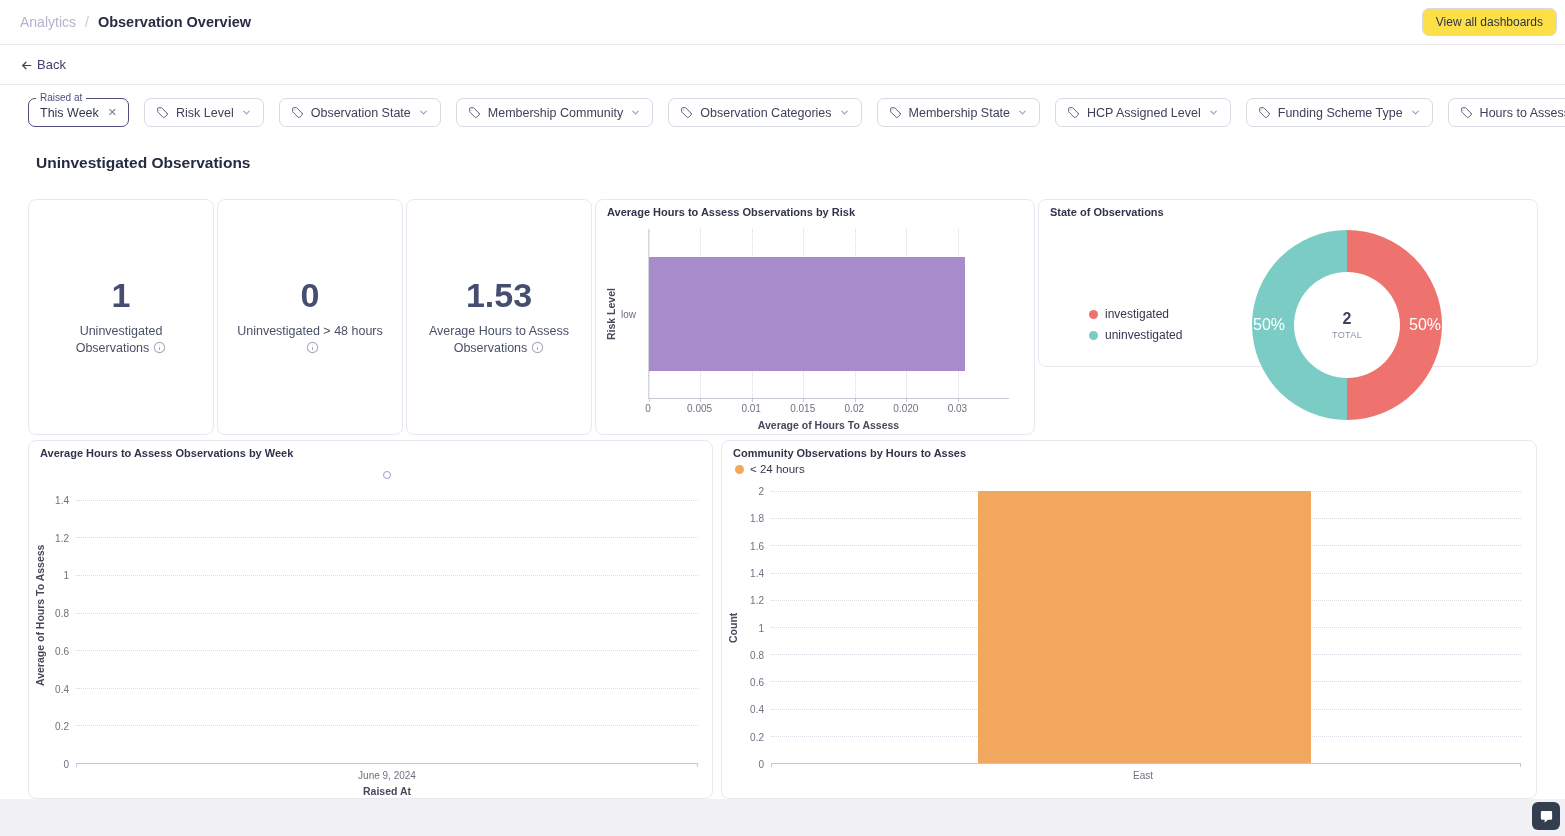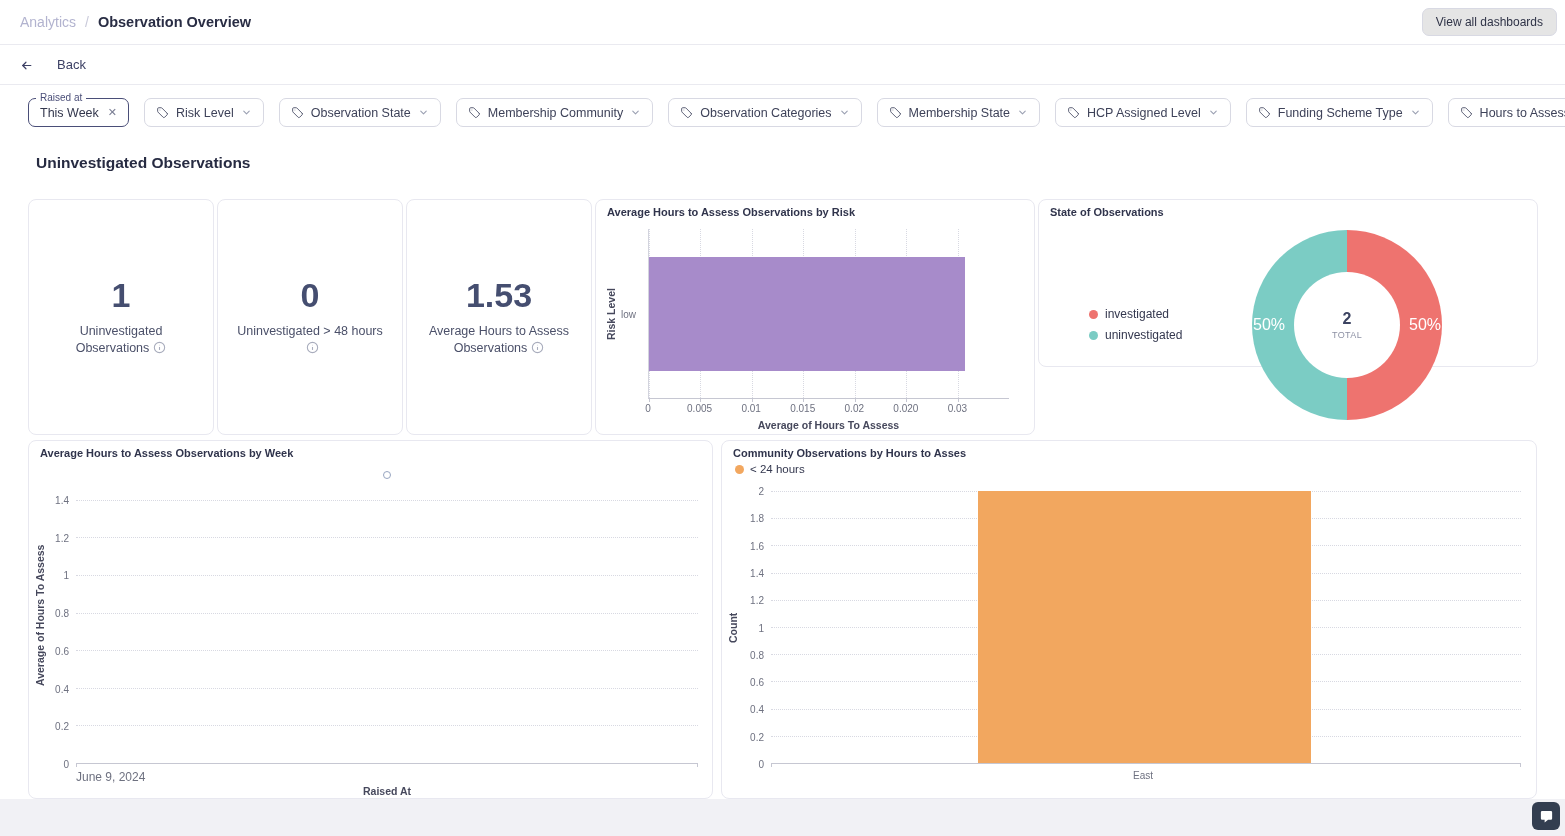--- a/index.html
+++ b/index.html
@@ -7,27 +7,27 @@
   body { font-family:"Liberation Sans", sans-serif; background:#ffffff; }
   .app { position:relative; width:1565px; height:836px; background:#fff; overflow:hidden; }
 
   
   .topbar { position:absolute; top:0; left:0; right:0; height:45px; border-bottom:1px solid #eaeaf0;
             display:flex; align-items:center; justify-content:space-between; padding:0 8px 0 20px; background:#fff; z-index:3; }
   .breadcrumb { display:flex; align-items:center; gap:9px; font-size:14px; }
   .crumb-parent { color:#b2b3cf; cursor:pointer; }
   .crumb-sep { color:#c9cada; }
   .crumb-current { color:#292d44; font-weight:700; font-size:14.5px; }
-  .btn-outline { font-family:inherit; font-size:12px; color:#2f3347; background:#e5e5e5; border:1px solid #d8d9e3;
+  .btn-outline { font-family:inherit; font-size:12px; color:#2f3347; background:#fde047; border:1px solid #d8d9e3;
                  border-radius:7px; padding:6px 13px; cursor:pointer; }
 
   
   .backbar { position:absolute; top:45px; left:0; right:0; height:40px; border-bottom:1px solid #eaeaf0;
              display:flex; align-items:center; padding-left:20px; background:#fff; }
-  .back-link { display:inline-flex; align-items:flex-end; gap:24px; font-size:13px; color:#3d4165; cursor:pointer; text-decoration:none; }
+  .back-link { display:inline-flex; align-items:flex-end; gap:4px; font-size:13px; color:#3d4165; cursor:pointer; text-decoration:none; }
 
   
   .filterbar { position:absolute; top:85px; left:0; right:0; height:55px; display:flex; align-items:center;
                gap:15px; padding:0 28px; background:#fff; }
   #filter-dropdowns { display:contents; }
   .chip { position:relative; height:29px; display:inline-flex; align-items:center; gap:7px; padding:0 11px;
           border:1px solid #d8d9e3; border-radius:7px; font-size:12.5px; color:#3e4259; background:#fff;
           cursor:pointer; white-space:nowrap; }
   .chip.active { border-color:#4a4e78; }
   .chip-float-label { position:absolute; top:-7px; left:7px; background:#fff; padding:0 4px; font-size:10px; color:#4a4e78; }
@@ -85,21 +85,21 @@
   .ytick-label { position:absolute; right:0; transform:translateY(-50%); font-size:10px; color:#6e7180; }
   .endtick { position:absolute; bottom:-4px; height:4px; width:0; border-left:1px solid #c6c7d2; }
 
   .week-card { width:685px; height:359px;padding-left:20px; }
   .week-ylabel { position:absolute; left:5px; top:25px; height:298px; display:flex; align-items:center; justify-content:center;
                  writing-mode:vertical-rl; transform:rotate(180deg); font-size:10.5px; font-weight:700; color:#46485c; }
   .week-yticks { left:0; top:25px; width:40px; height:298px; }
   .week-plot { position:absolute; left:47px; top:25px; width:622px; height:298px; border-bottom:1px solid #c6c7d2; }
   .scatter-point { position:absolute; left:50%; width:8px; height:8px; border:1.5px solid #97a5c0; border-radius:50%;
                    background:#fff; transform:translate(-50%,-50%); z-index:2; }
-  .week-xtick { position:absolute; left:47px; top:329px; width:622px; font-size:12px; color:#6e7180; }
+  .week-xtick { position:absolute; left:47px; top:329px; width:622px; text-align:center; font-size:10px; color:#6e7180; }
   .week-xlabel { position:absolute; left:47px; top:344px; width:622px; text-align:center;
                  font-size:10.5px; font-weight:700; color:#46485c; }
 
   .community-card { width:816px; height:359px; }
   .community-legend { position:absolute; left:13px; top:22px; display:flex; align-items:center; gap:6px;
                       font-size:11.5px; color:#33374e; cursor:pointer; }
   .community-ylabel { position:absolute; left:5px; top:50px; height:273px; display:flex; align-items:center; justify-content:center;
                       writing-mode:vertical-rl; transform:rotate(180deg); font-size:10.5px; font-weight:700; color:#46485c; }
   .community-yticks { left:0; top:50px; width:42px; height:273px; }
   .community-plot { position:absolute; left:49px; top:50px; width:750px; height:273px; border-bottom:1px solid #c6c7d2; }

